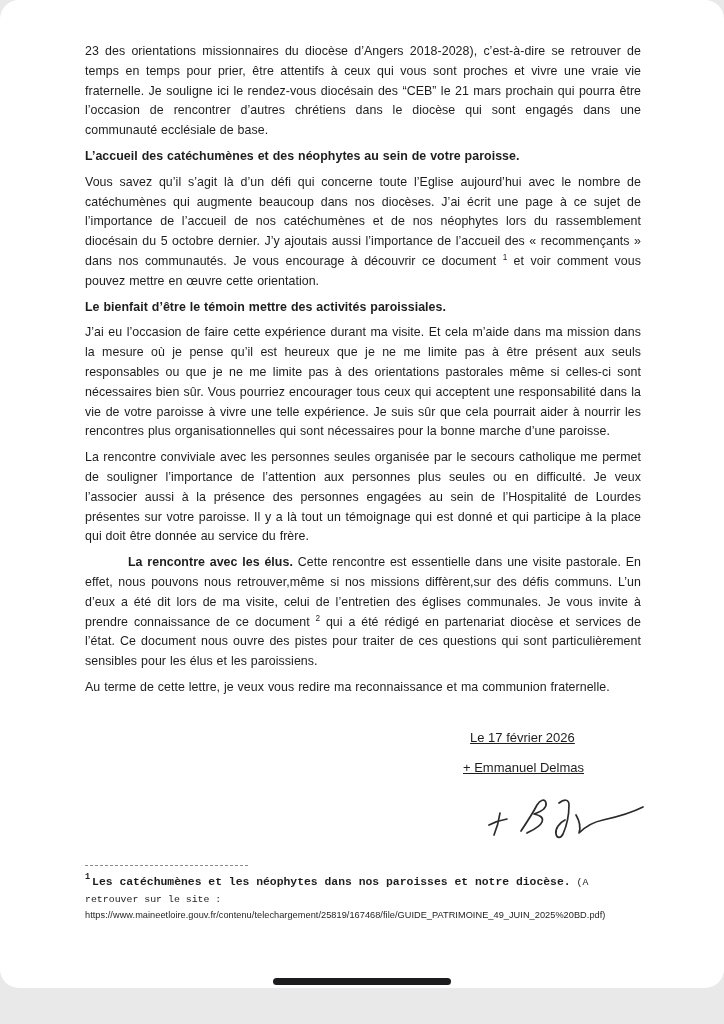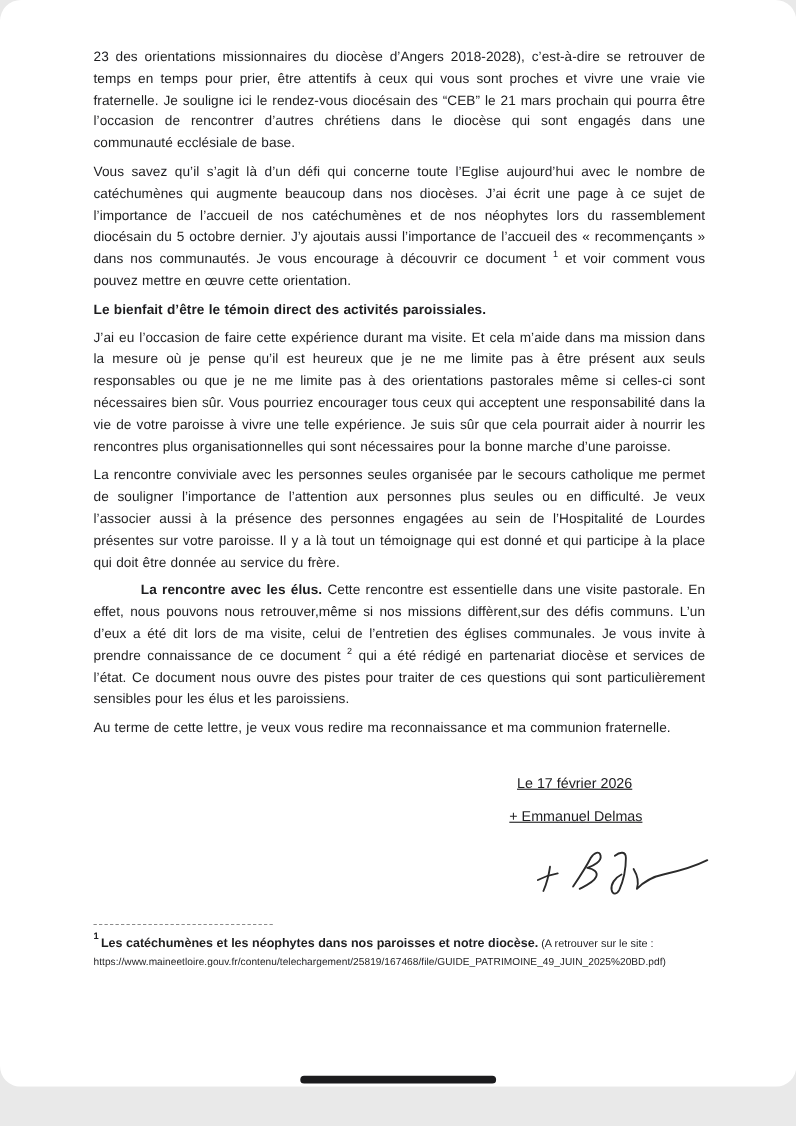--- a/index.html
+++ b/index.html
@@ -53,21 +53,21 @@
   .fn-separator {
     margin-top:14px;
     width:163px;
     border-top:1px dashed #8a8a8a;
     height:0;
   }
   .footnotes {
     margin-top:8px;
     line-height:15.5px;
   }
-  .fn-line { margin:0; }
+  .fn-line { margin:0;font-family:Liberation Mono, monospace; }
   .fn-ref-sup {
     font-weight:bold;
     font-size:8.5px;
     vertical-align:super;
     line-height:0;
     margin-right:2px;
   }
   .fn-bold { font-weight:bold; font-size:11.4px; }
   .fn-note { font-size:9.9px; }
   .fn-url {
@@ -87,24 +87,25 @@
   .sig-stroke { fill:none; stroke:#2b2b2b; stroke-width:1.7; stroke-linecap:round; stroke-linejoin:round; }
 </style>
 </head>
 <body>
 
 <div class="page">
   <div class="content">
 
     <p class="para">23 des orientations missionnaires du diocèse d’Angers 2018-2028), c’est-à-dire se retrouver de temps en temps pour prier, être attentifs à ceux qui vous sont proches et vivre une vraie vie fraternelle. Je souligne ici le rendez-vous diocésain des  “CEB”  le 21 mars prochain qui pourra être l’occasion de rencontrer d’autres chrétiens dans le diocèse qui sont engagés dans une communauté ecclésiale de base.</p>
 
+    <p class="para heading">L’accueil des catéchumènes et des néophytes au sein de votre paroisse.</p>
 
     <p class="para"><span>Vous savez qu’il s’agit là d’un défi qui concerne toute l’Eglise aujourd’hui avec le nombre de catéchumènes qui augmente beaucoup dans nos diocèses. J’ai écrit une page à ce sujet de l’importance de l’accueil de nos catéchumènes et de nos néophytes lors du rassemblement diocésain du 5 octobre dernier. J’y ajoutais aussi l’importance de l’accueil des « recommençants » dans nos communautés. Je vous encourage à découvrir ce document </span><sup class="fnref">1</sup><span> et voir comment vous pouvez mettre en œuvre cette orientation.</span></p>
 
-    <p class="para heading">Le bienfait d’être le témoin direct des activités paroissiales.</p>
+    <p class="para heading">Le bienfait d’être le témoin mettre des activités paroissiales.</p>
 
     <p class="para">J’ai eu l’occasion de faire cette expérience durant ma visite. Et cela m’aide dans ma mission dans la mesure où je pense qu’il est heureux que je ne me limite pas à être présent aux seuls responsables ou que je ne me limite pas à des orientations pastorales même si celles-ci sont nécessaires bien sûr. Vous pourriez encourager tous ceux qui acceptent une responsabilité dans la vie de votre paroisse à vivre une telle expérience. Je suis sûr que cela pourrait aider à nourrir les rencontres plus organisationnelles qui sont nécessaires pour la bonne marche d’une paroisse.</p>
 
 
     <p class="para">La rencontre conviviale avec les personnes seules organisée par le secours catholique me permet de souligner l’importance de l’attention aux personnes plus seules ou en difficulté. Je veux l’associer aussi à la présence des personnes engagées au sein de l’Hospitalité de Lourdes présentes sur votre paroisse. Il y a là tout un témoignage qui est donné et qui participe à la place qui doit être donnée au service du frère.</p>
 
     <p class="para"><span class="lead-bold">La rencontre avec les élus.</span><span> Cette rencontre est essentielle dans une visite pastorale. En effet, nous pouvons nous retrouver,même si nos missions diffèrent,sur des défis communs. L’un d’eux a été dit lors de ma visite, celui de l’entretien des églises communales. Je vous invite à prendre connaissance de ce document </span><sup class="fnref">2</sup><span> qui a été rédigé en partenariat diocèse et services de l’état. Ce document nous ouvre des pistes pour traiter de ces questions qui sont particulièrement sensibles pour les élus et les paroissiens.</span></p>
 
     <p class="para">Au terme de cette lettre, je veux vous redire ma reconnaissance et ma communion fraternelle.</p>
 

